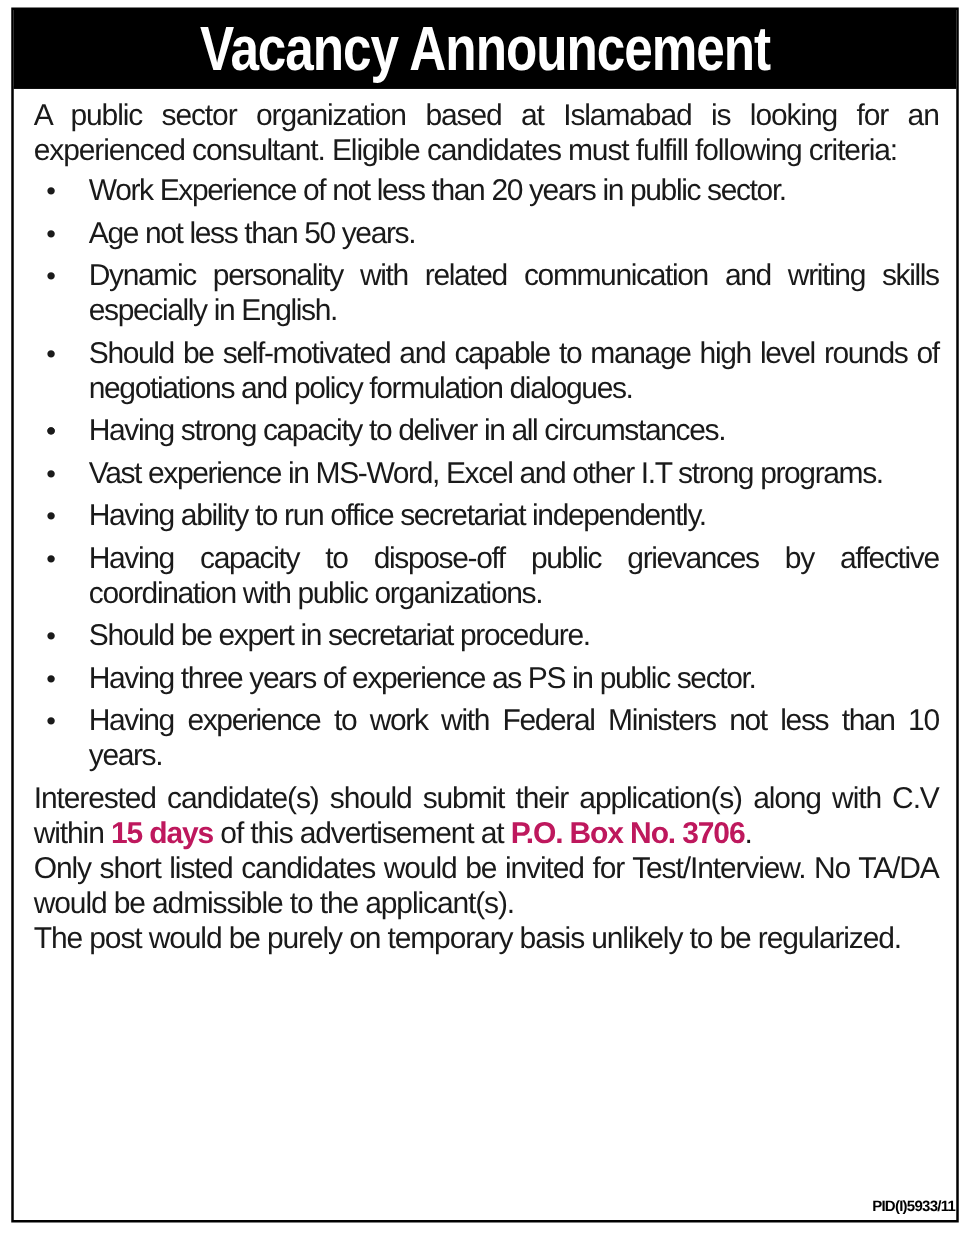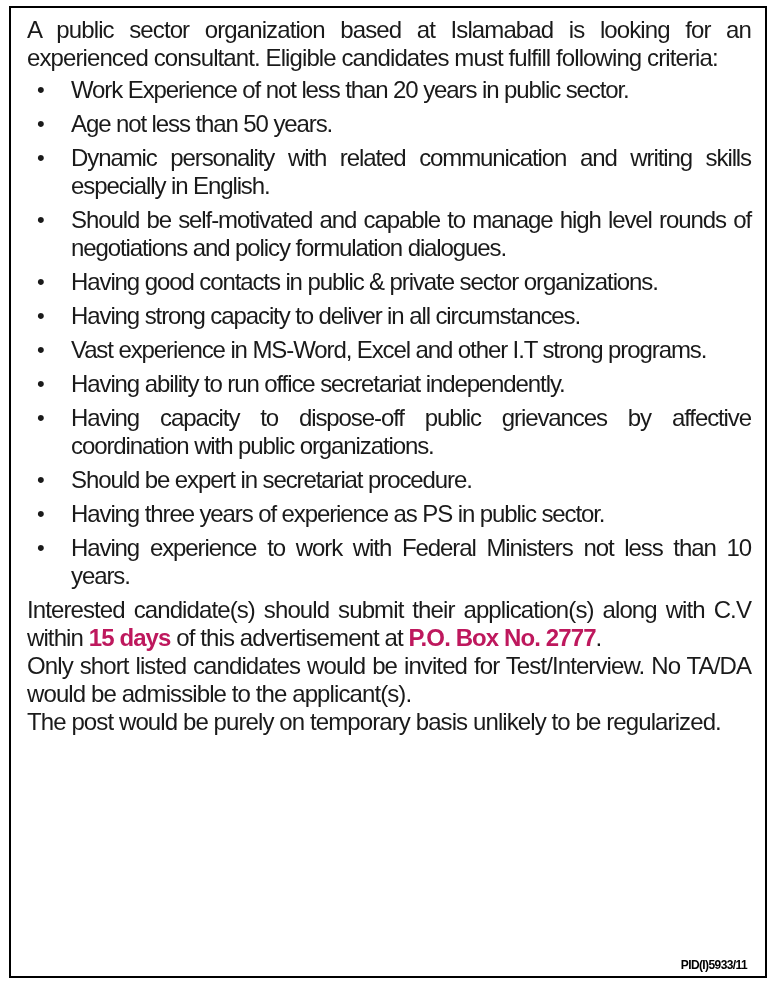--- a/index.html
+++ b/index.html
@@ -34,48 +34,51 @@
   ul.criteria li {
     position: relative; padding-left: 44px; font-size: 24px; line-height: 28px;
     text-align: justify; letter-spacing: -1.1px; margin-bottom: 6px;
   }
   ul.criteria li .bullet {
     position: absolute; left: 10px; top: 0; font-size: 22px;
   }
   .p-block { margin-top: 6px; }
   b.em { font-weight: bold; color: #be185d; }
   .pid {
-    position: absolute; right: 18px; bottom: 4px; font-family: "Liberation Sans", sans-serif;
+    position: absolute; right: 1px; bottom: 4px; font-family: "Liberation Sans", sans-serif;
     font-size: 12px; font-weight: bold; letter-spacing: -0.6px; color: #000;
   }
 </style>
 </head>
 <body>
 
 <div class="ad">
+  <div class="header">
+    <div class="title">Vacancy Announcement</div>
+  </div>
 
   <div class="body">
     <p class="para">A public sector organization based at Islamabad is looking for an experienced consultant. Eligible candidates must fulfill following criteria:</p>
 
     <ul class="criteria">
       <li><span class="bullet">•</span><span>Work Experience of not less than 20 years in public sector.</span></li>
       <li><span class="bullet">•</span><span>Age not less than 50 years.</span></li>
       <li><span class="bullet">•</span><span>Dynamic personality with related communication and writing skills especially in English.</span></li>
       <li><span class="bullet">•</span><span>Should be self-motivated and capable to manage high level rounds of negotiations and policy formulation dialogues.</span></li>
-      <li><span class="bullet">•</span><span>Having good contacts in public &amp; private sector organizations.</span></li>
+      <li><span class="bullet">•</span></li>
       <li><span class="bullet">•</span><span>Having strong capacity to deliver in all circumstances.</span></li>
       <li><span class="bullet">•</span><span>Vast experience in MS-Word, Excel and other I.T strong programs.</span></li>
       <li><span class="bullet">•</span><span>Having ability to run office secretariat independently.</span></li>
       <li><span class="bullet">•</span><span>Having capacity to dispose-off public grievances by affective coordination with public organizations.</span></li>
       <li><span class="bullet">•</span><span>Should be expert in secretariat procedure.</span></li>
       <li><span class="bullet">•</span><span>Having three years of experience as PS in public sector.</span></li>
       <li><span class="bullet">•</span><span>Having experience to work with Federal Ministers not less than 10 years.</span></li>
     </ul>
 
-    <p class="para p-block"><span>Interested candidate(s) should submit their application(s) along with C.V within </span><b class="em">15 days</b><span> of this advertisement at </span><b class="em">P.O. Box No. 2777</b><span>.</span></p>
+    <p class="para p-block"><span>Interested candidate(s) should submit their application(s) along with C.V within </span><b class="em">15 days</b><span> of this advertisement at </span><b class="em">P.O. Box No. 3706</b><span>.</span></p>
 
     <p class="para p-block">Only short listed candidates would be invited for Test/Interview. No TA/DA would be admissible to the applicant(s).</p>
 
     <p class="para p-block">The post would be purely on temporary basis unlikely to be regularized.</p>
   </div>
 
   <div class="pid">PID(I)5933/11</div>
 </div>
 
 </body></html>

